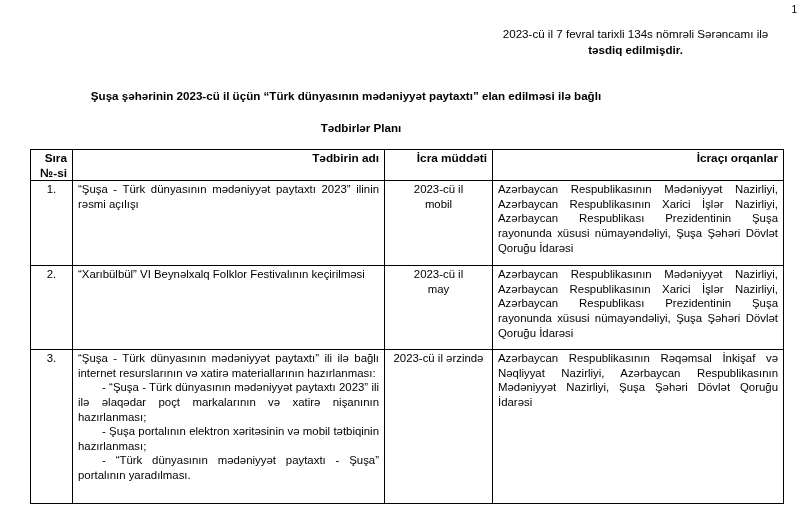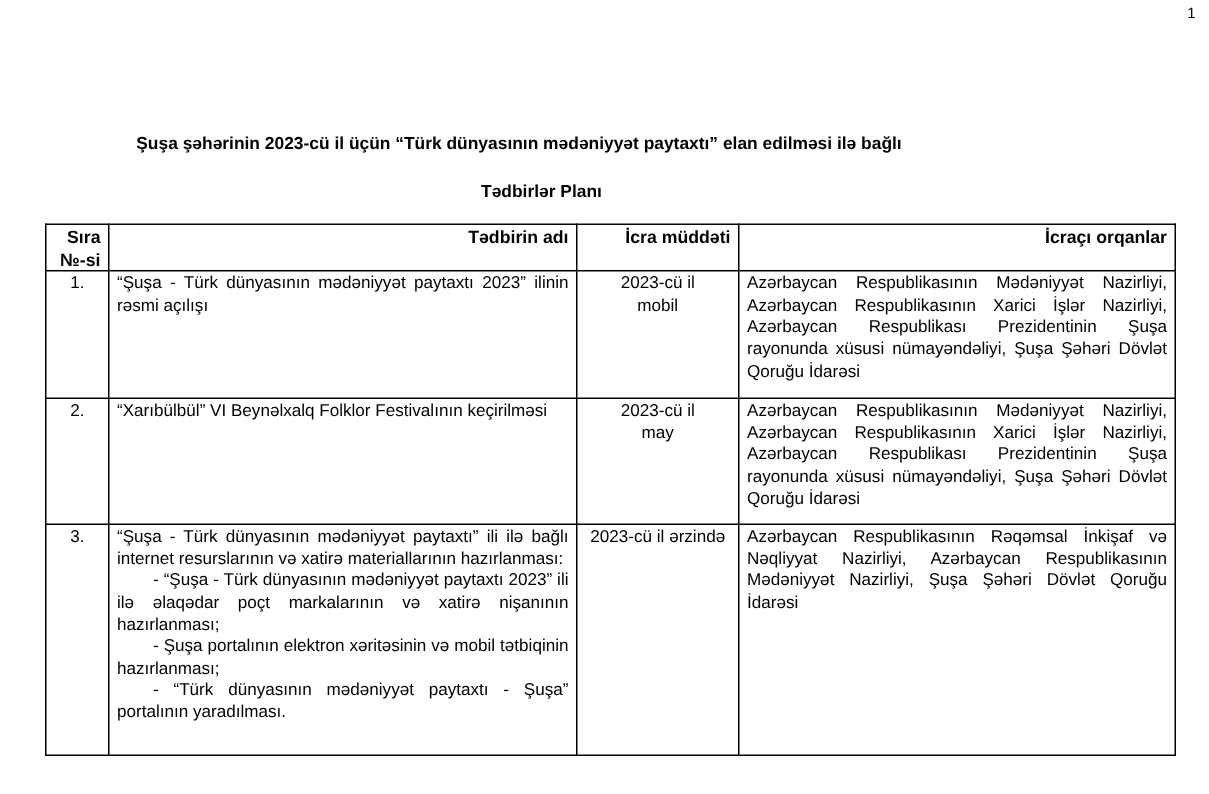--- a/index.html
+++ b/index.html
@@ -88,20 +88,22 @@
       text-align-last: left;
     }
     .line { display: block; }
   </style>
 </head>
 <body>
 
 <div class="page-number">1</div>
 
 <div class="approval">
+  <span class="line">2023-cü il 7 fevral tarixli 134s nömrəli Sərəncamı ilə</span>
+  <span class="line bold">təsdiq edilmişdir.</span>
 </div>
 
 <div class="doc-title">Şuşa şəhərinin 2023-cü il üçün “Türk dünyasının mədəniyyət paytaxtı” elan edilməsi ilə bağlı</div>
 <div class="doc-subtitle">Tədbirlər Planı</div>
 
 <table class="plan">
   <colgroup>
     <col class="c-num">
       <col class="c-name">
       <col class="c-term">

